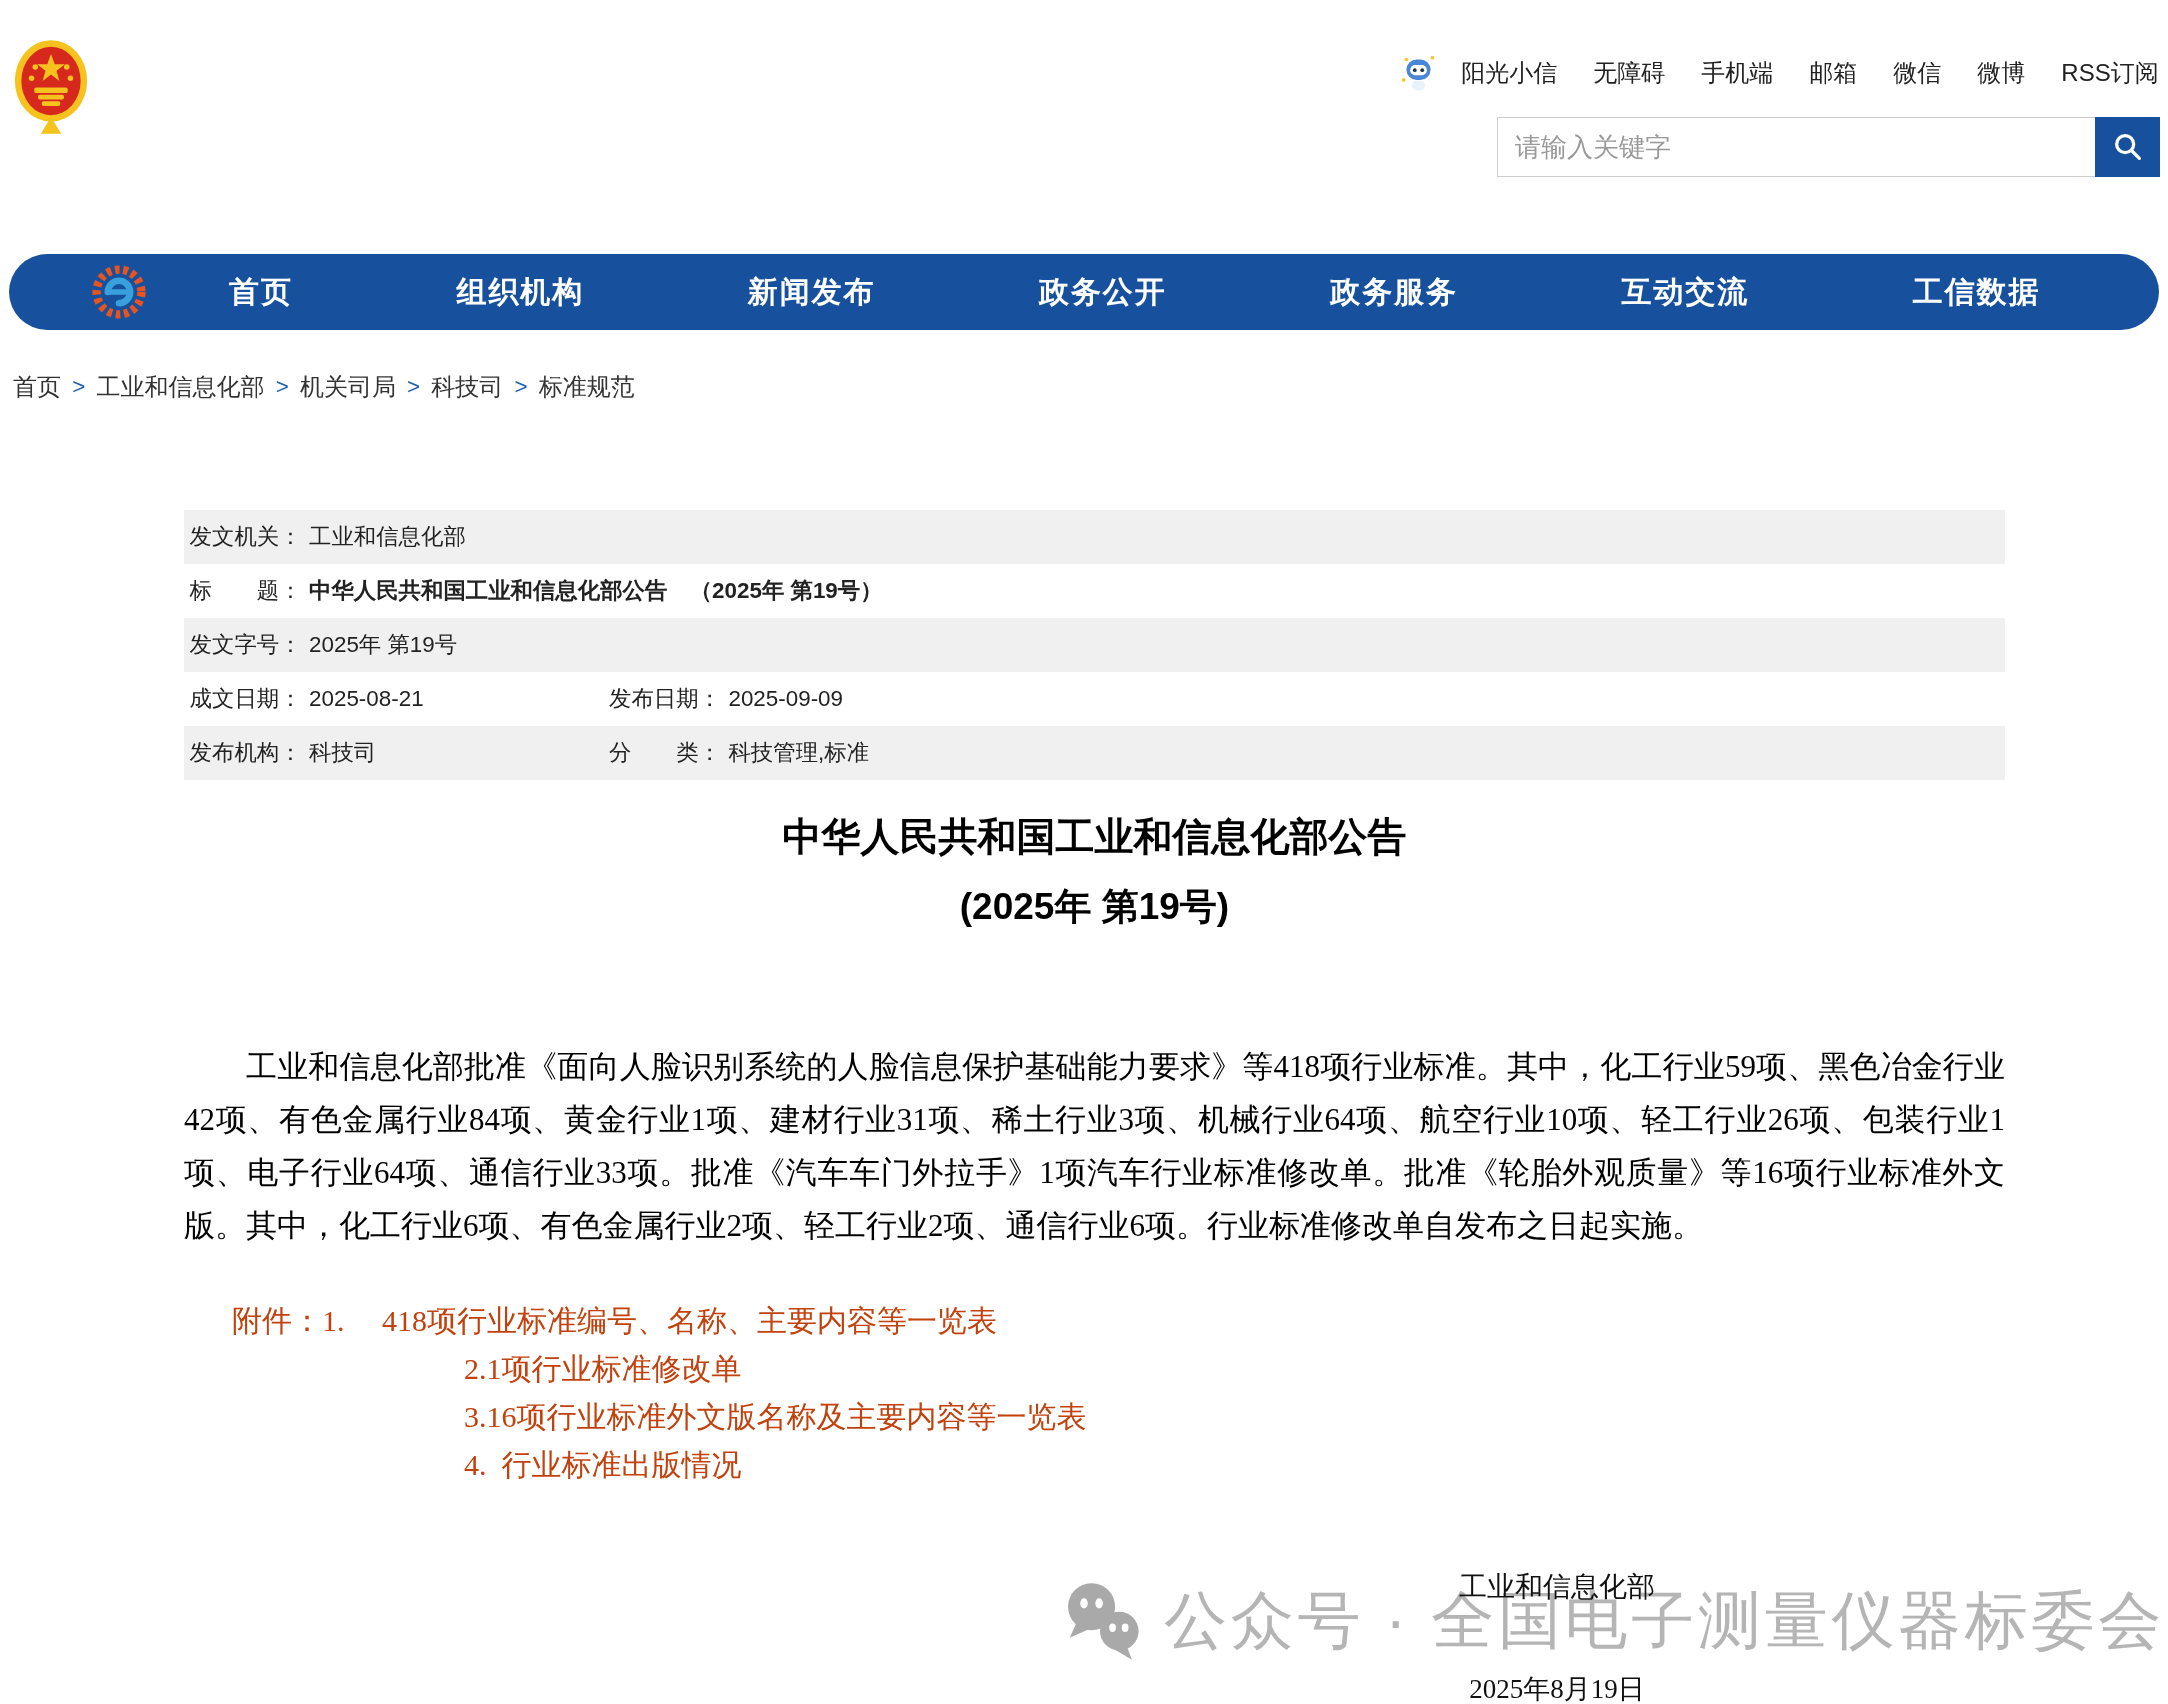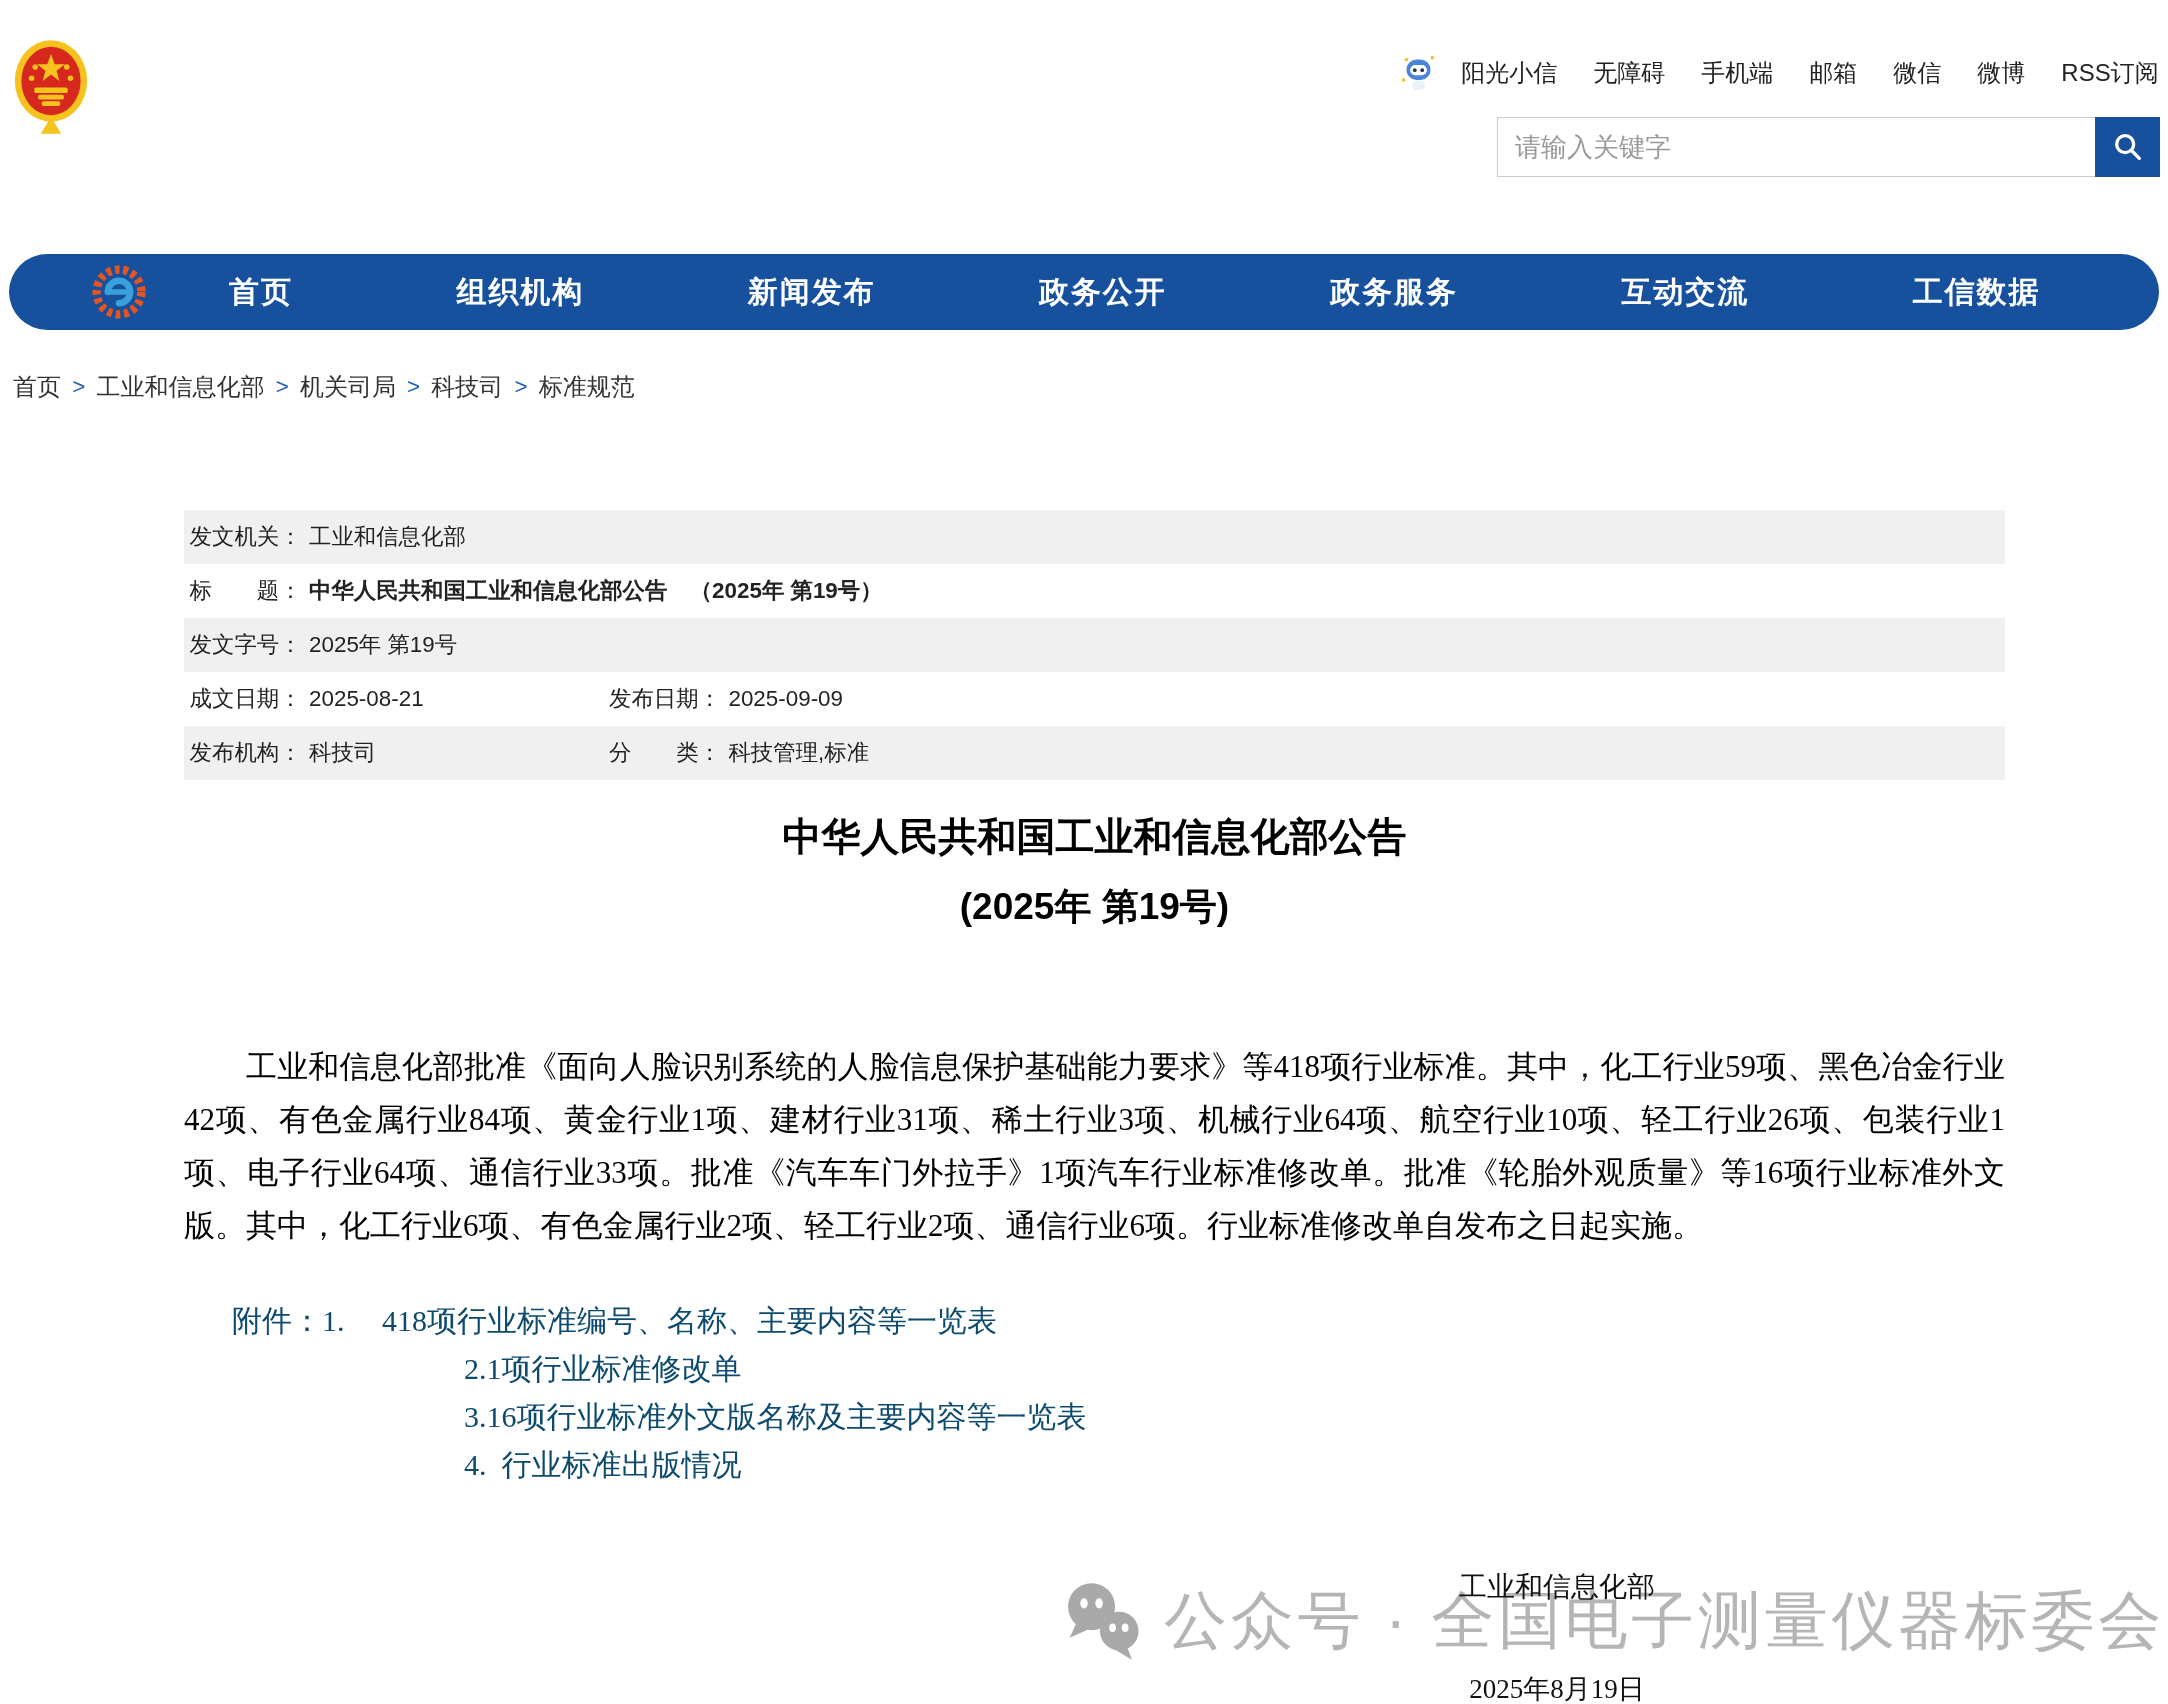--- a/index.html
+++ b/index.html
@@ -49,21 +49,21 @@
   .meta-row .pair2{position:absolute;left:425px;top:0;}
 
   .doc-title{margin-top:34px;text-align:center;font-weight:bold;color:#000;}
   .doc-title .l1{font-size:39px;line-height:45px;}
   .doc-title .l2{font-size:37px;line-height:43px;margin-top:26px;}
 
   .doc-para{margin-top:112px;font-family:"Liberation Serif","DejaVu Serif",serif;
             font-size:31px;line-height:53px;color:#000;text-align:justify;text-indent:2em;}
 
   .attachments{margin-top:45px;font-family:"Liberation Serif","DejaVu Serif",serif;
-               font-size:30px;line-height:48px;color:#0c4a6e;}
+               font-size:30px;line-height:48px;color:#c2410c;}
   .attachments .row{white-space:pre-wrap;}
   .attachments .row.first{padding-left:48px;}
   .attachments .row.rest{padding-left:280px;}
 
   
   .watermark{position:absolute;left:1063px;top:1578px;display:flex;align-items:center;gap:17px;z-index:1;text-align:center;}
   .watermark .wicon{width:84px;height:84px;flex:none;}
   .watermark .wtext{font-size:63px;color:#b5b5b5;letter-spacing:3.7px;white-space:nowrap;
                     font-family:"Liberation Sans",sans-serif;}
 

